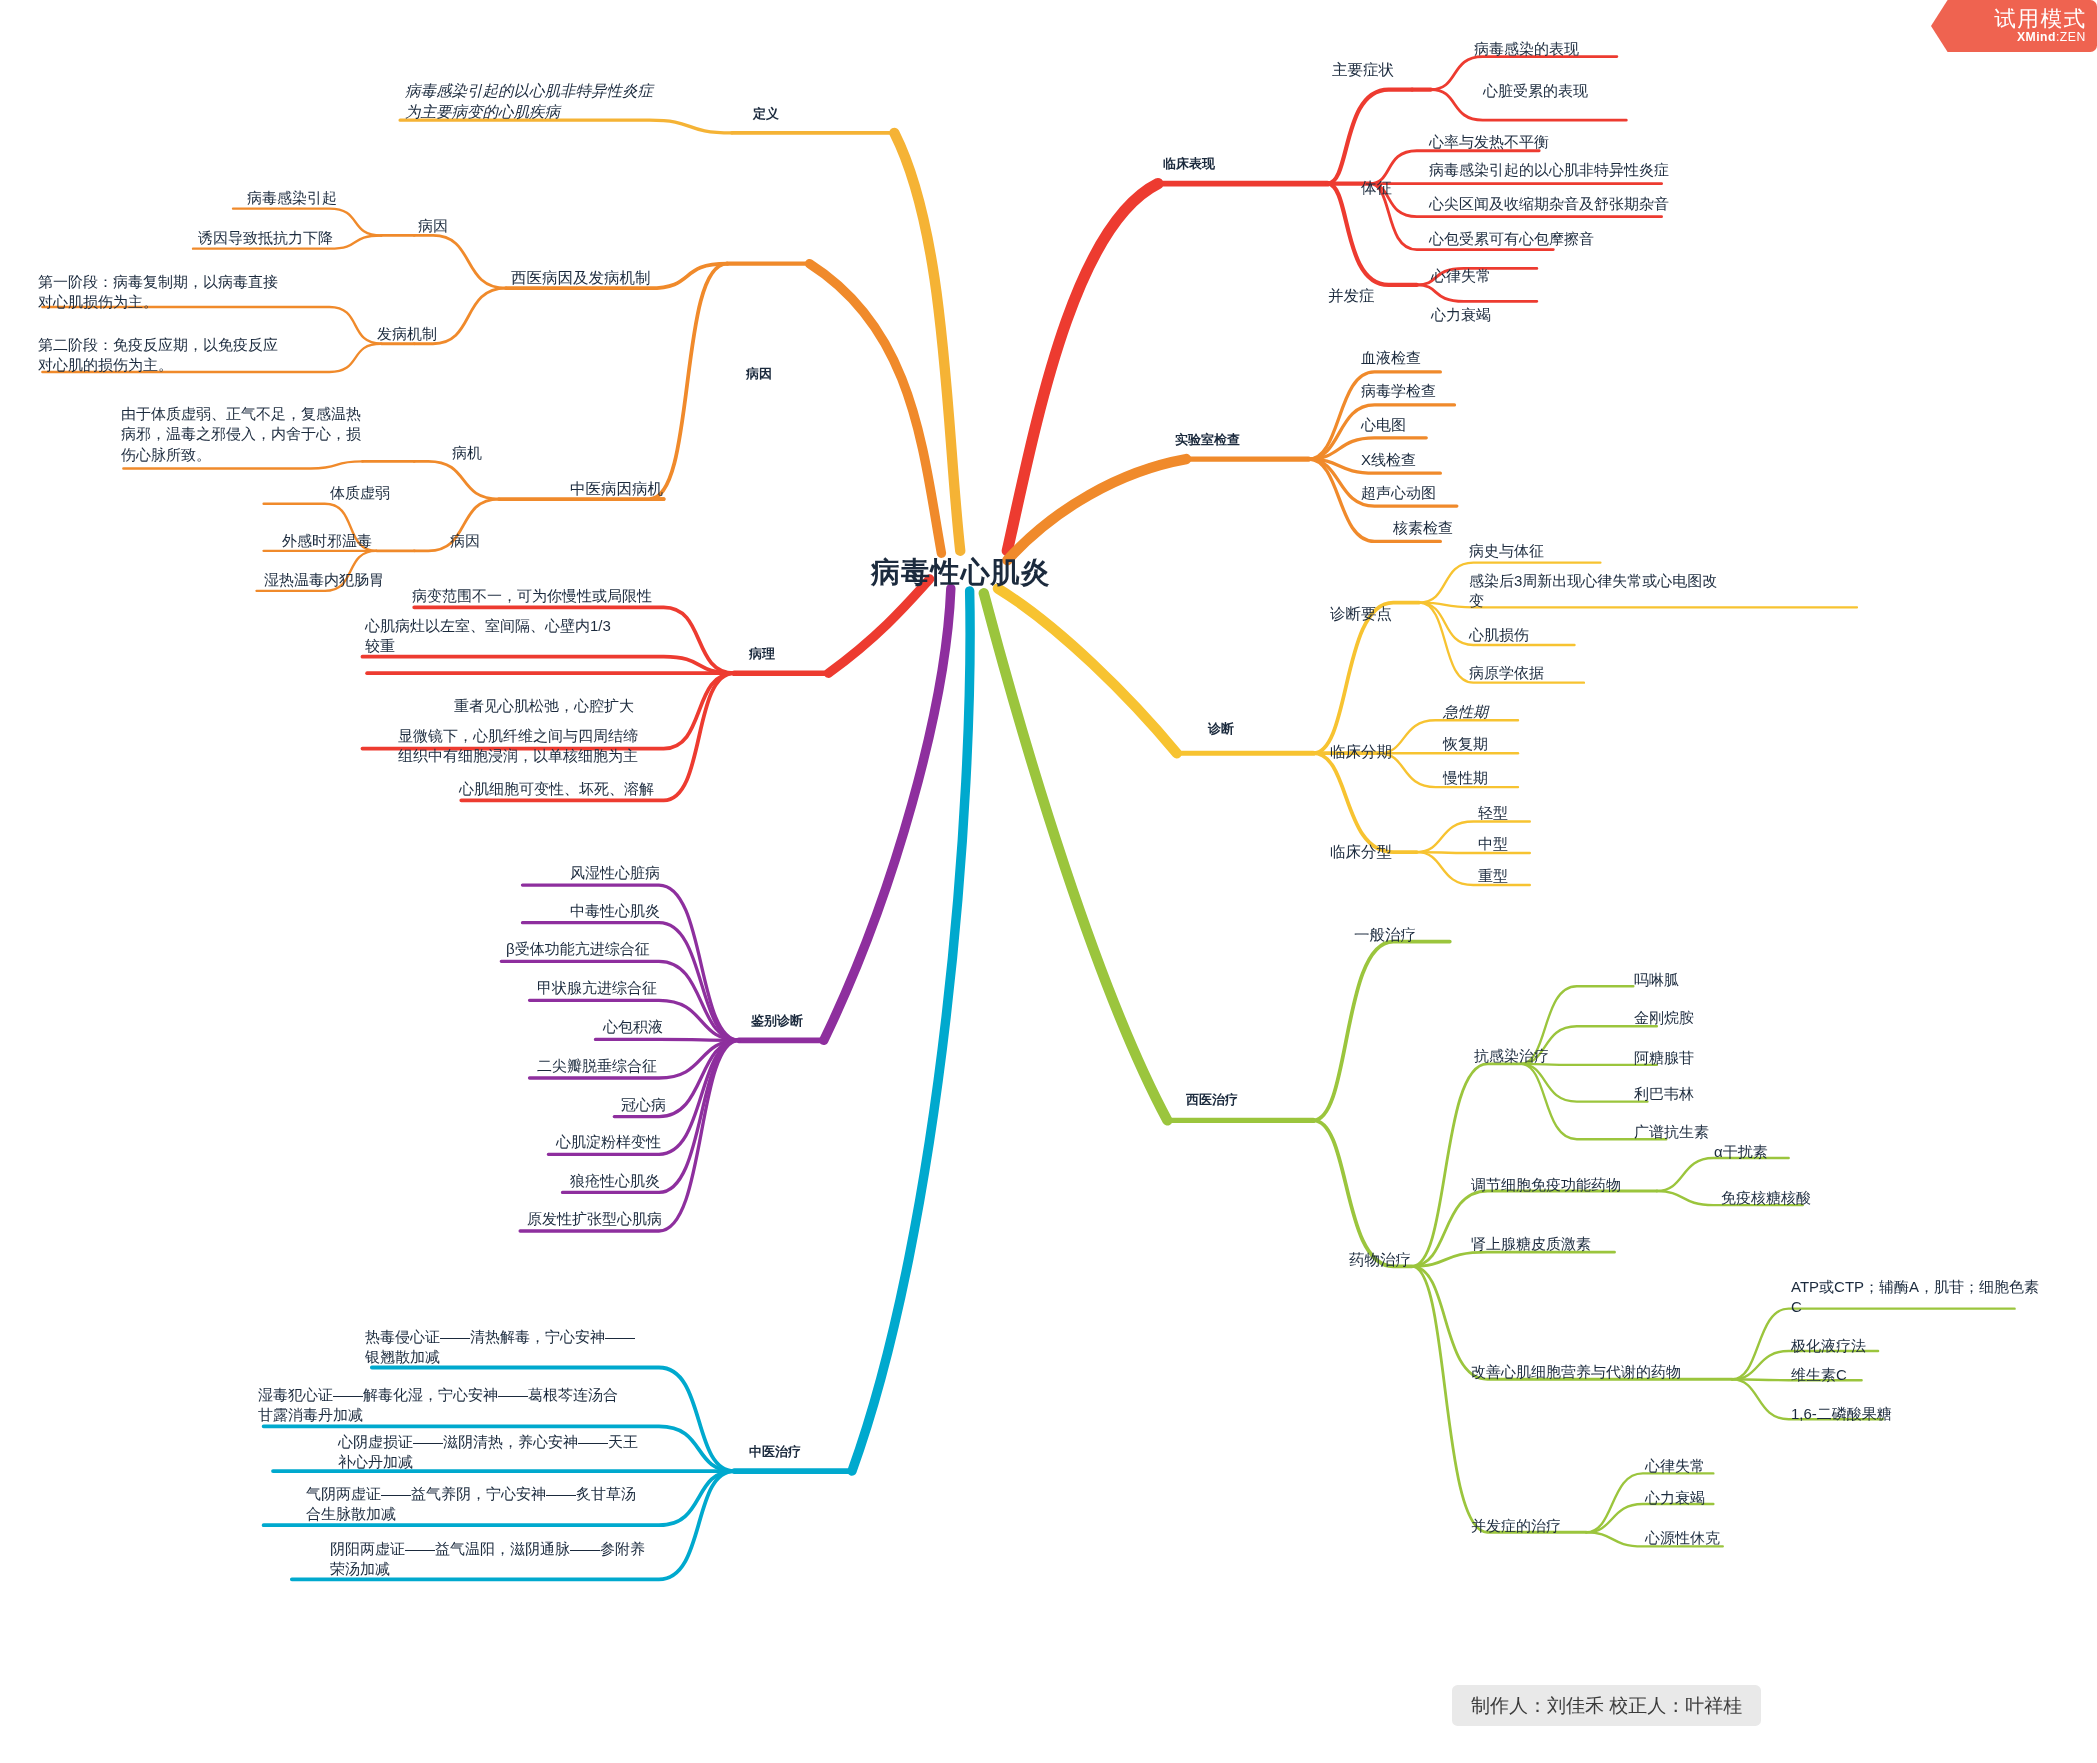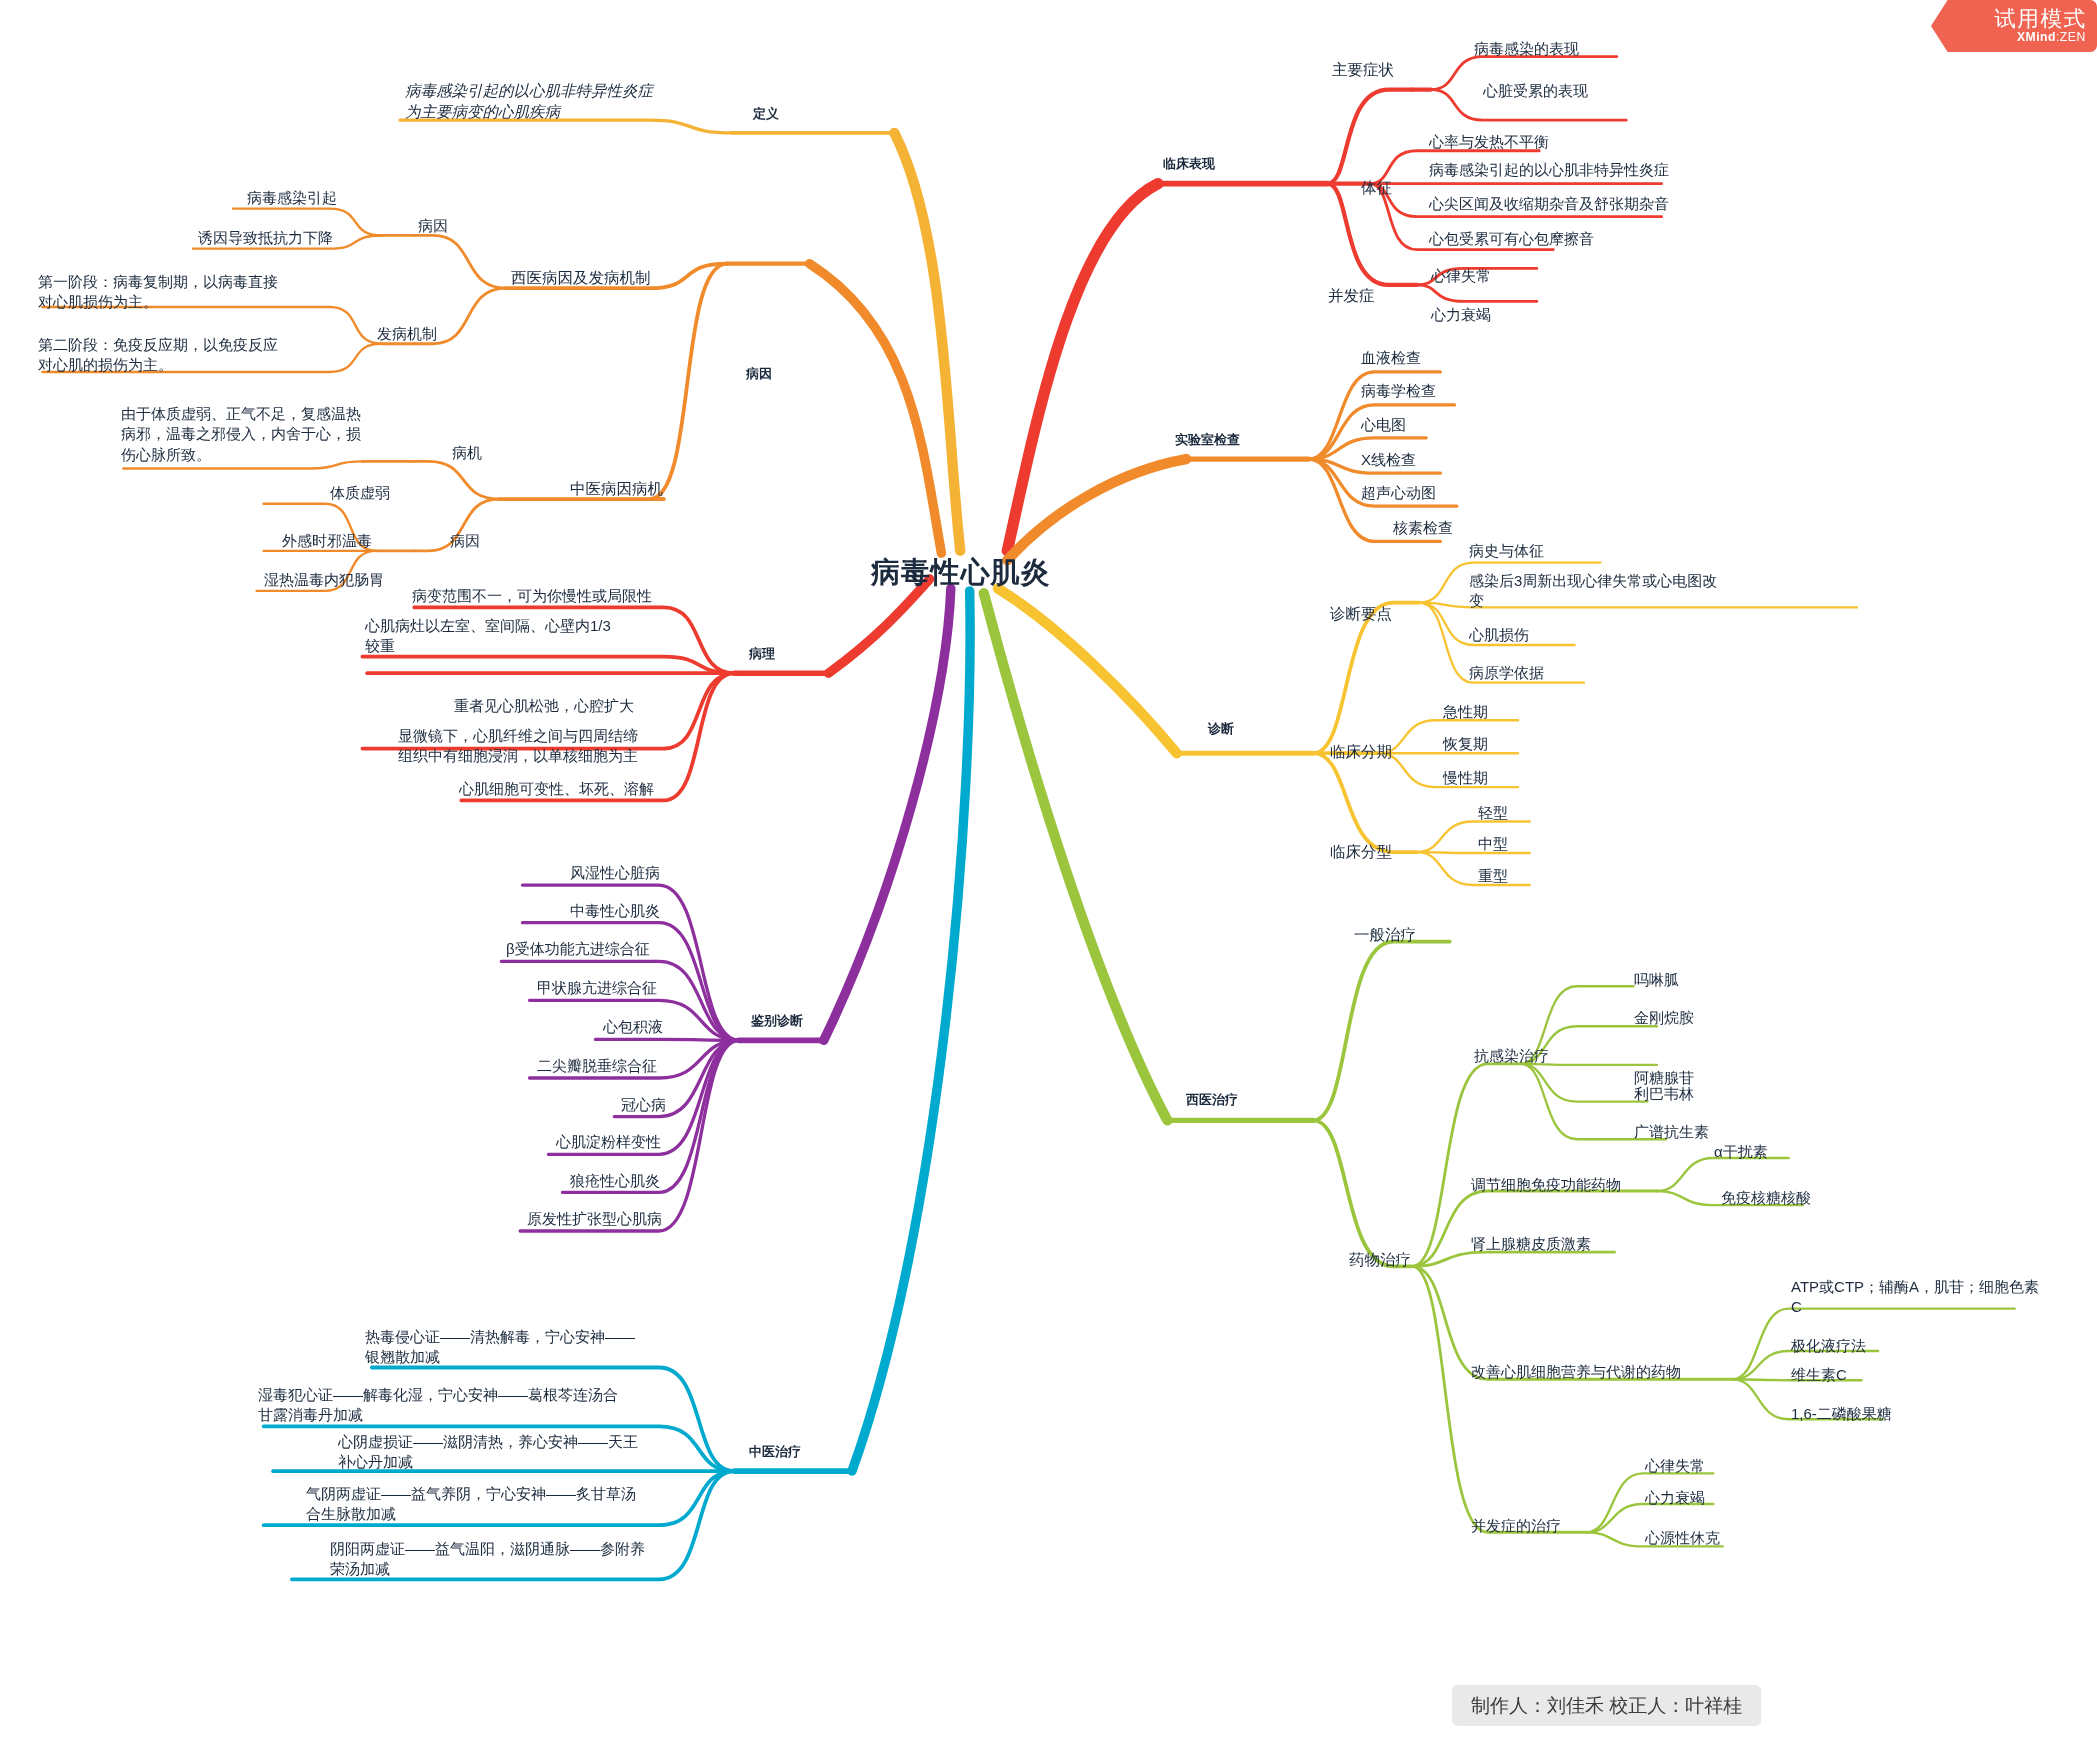--- a/index.html
+++ b/index.html
@@ -253,34 +253,34 @@
 
   <div class="node main" style="left:1208px;top:720px;">诊断</div>
   <div class="node lvl2" style="left:1330px;top:604px;">诊断要点</div>
   <div class="node lvl2" style="left:1330px;top:742px;">临床分期</div>
   <div class="node lvl2" style="left:1330px;top:842px;">临床分型</div>
   <div class="node lvl3" style="left:1469px;top:541px;">病史与体征</div>
   <div class="node lvl3" style="left:1469px;top:571px;">感染后3周新出现心律失常或心电图改
 变</div>
   <div class="node lvl3" style="left:1469px;top:625px;">心肌损伤</div>
   <div class="node lvl3" style="left:1469px;top:663px;">病原学依据</div>
-  <div class="node lvl3" style="left:1443px;top:702px;">急性期</div>
+  <div class="node lvl3" style="left:1443px;top:702px;font-style:italic;">急性期</div>
   <div class="node lvl3" style="left:1443px;top:734px;">恢复期</div>
   <div class="node lvl3" style="left:1443px;top:768px;">慢性期</div>
   <div class="node lvl3" style="left:1478px;top:803px;">轻型</div>
   <div class="node lvl3" style="left:1478px;top:834px;">中型</div>
   <div class="node lvl3" style="left:1478px;top:866px;">重型</div>
 
   <div class="node main" style="left:1186px;top:1091px;">西医治疗</div>
   <div class="node lvl2" style="left:1354px;top:925px;">一般治疗</div>
   <div class="node lvl2" style="left:1349px;top:1250px;">药物治疗</div>
   <div class="node lvl3" style="left:1474px;top:1046px;">抗感染治疗</div>
   <div class="node lvl4" style="left:1634px;top:970px;">吗啉胍</div>
   <div class="node lvl4" style="left:1634px;top:1008px;">金刚烷胺</div>
-  <div class="node lvl4" style="left:1634px;top:1048px;margin-top:20px;">阿糖腺苷</div>
+  <div class="node lvl4" style="left:1634px;top:1048px;">阿糖腺苷</div>
   <div class="node lvl4" style="left:1634px;top:1084px;">利巴韦林</div>
   <div class="node lvl4" style="left:1634px;top:1122px;">广谱抗生素</div>
   <div class="node lvl3" style="left:1471px;top:1175px;">调节细胞免疫功能药物</div>
   <div class="node lvl4" style="left:1714px;top:1142px;">α干扰素</div>
   <div class="node lvl4" style="left:1721px;top:1188px;">免疫核糖核酸</div>
   <div class="node lvl3" style="left:1471px;top:1234px;">肾上腺糖皮质激素</div>
   <div class="node lvl3" style="left:1471px;top:1362px;">改善心肌细胞营养与代谢的药物</div>
   <div class="node lvl4" style="left:1791px;top:1277px;">ATP或CTP；辅酶A，肌苷；细胞色素
 C</div>
   <div class="node lvl4" style="left:1791px;top:1336px;">极化液疗法</div>

